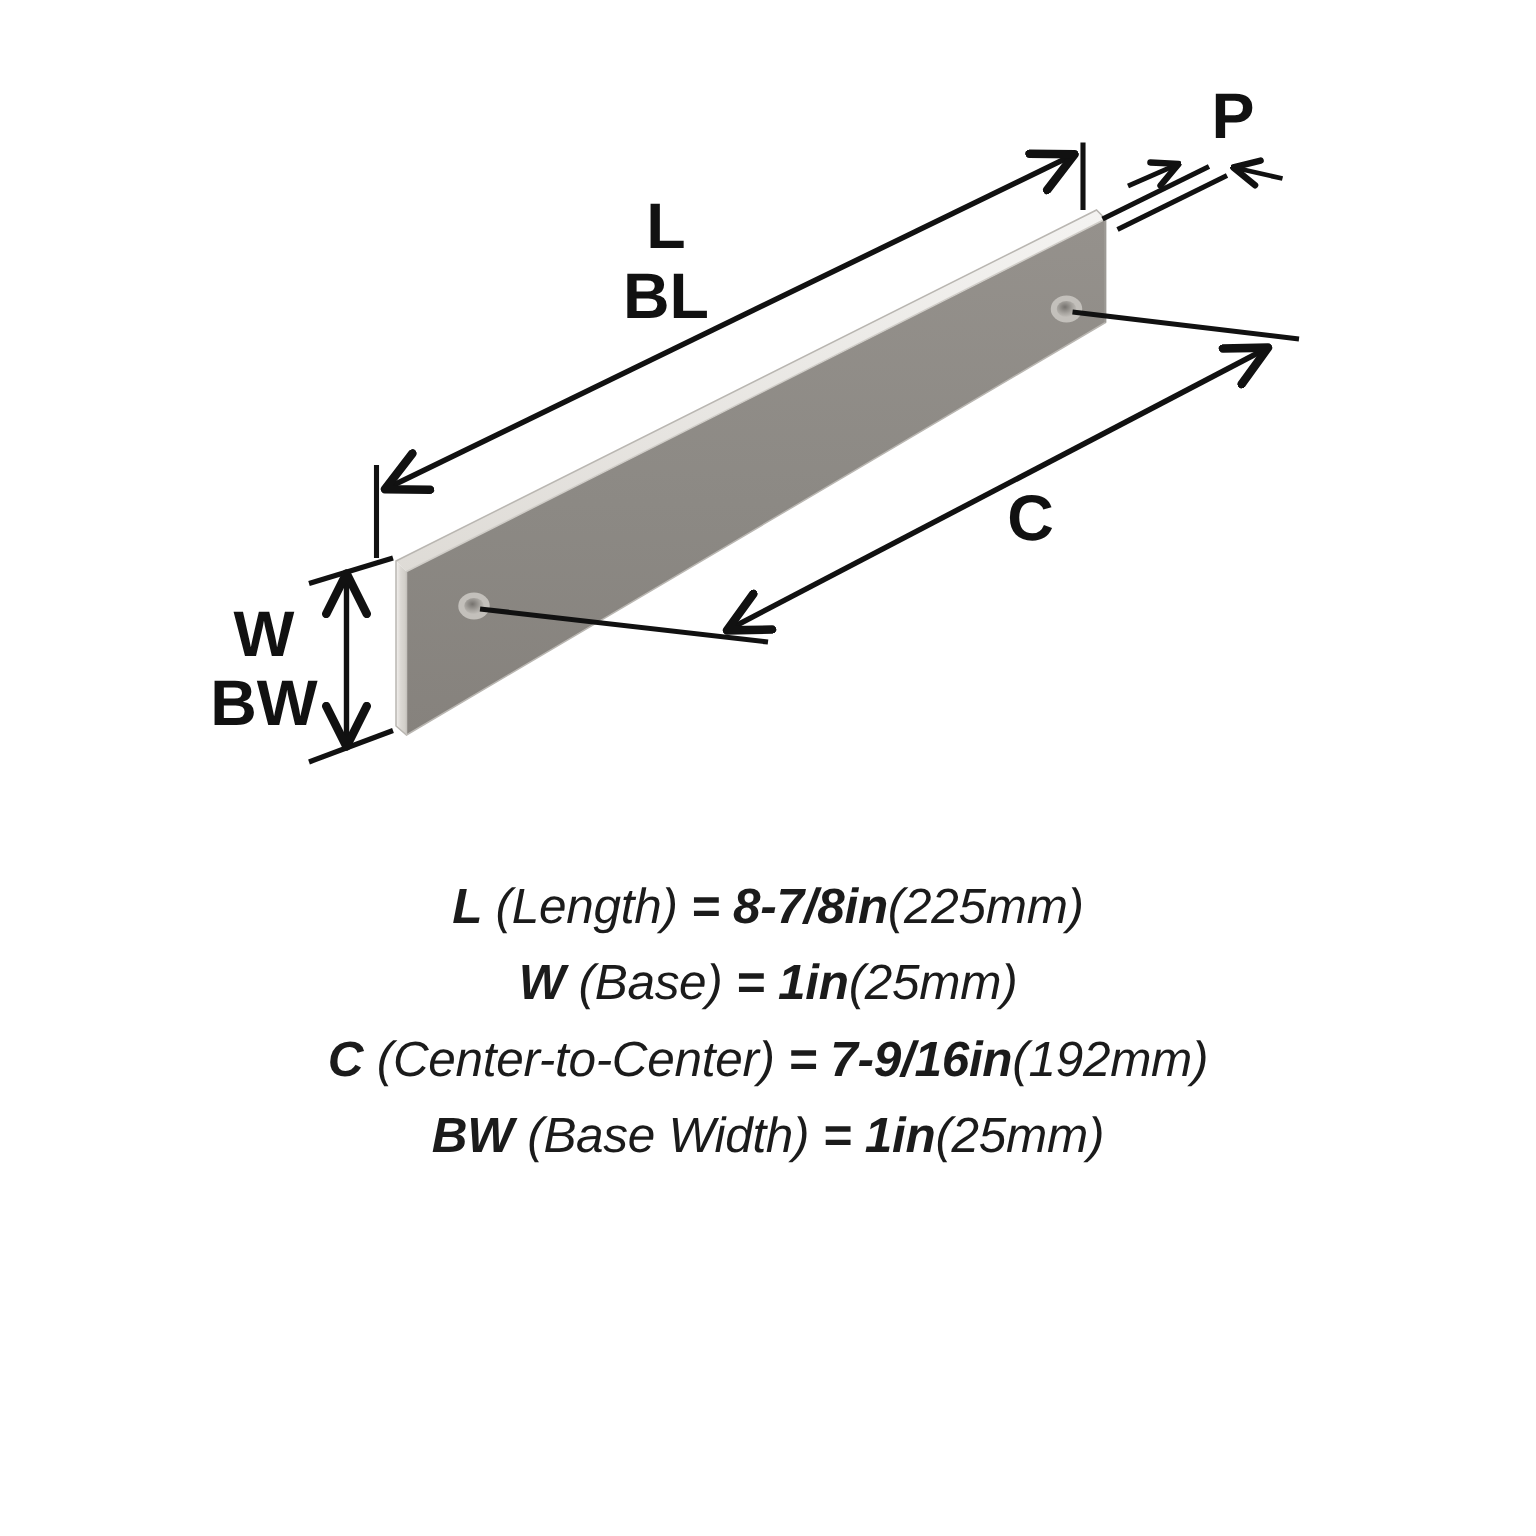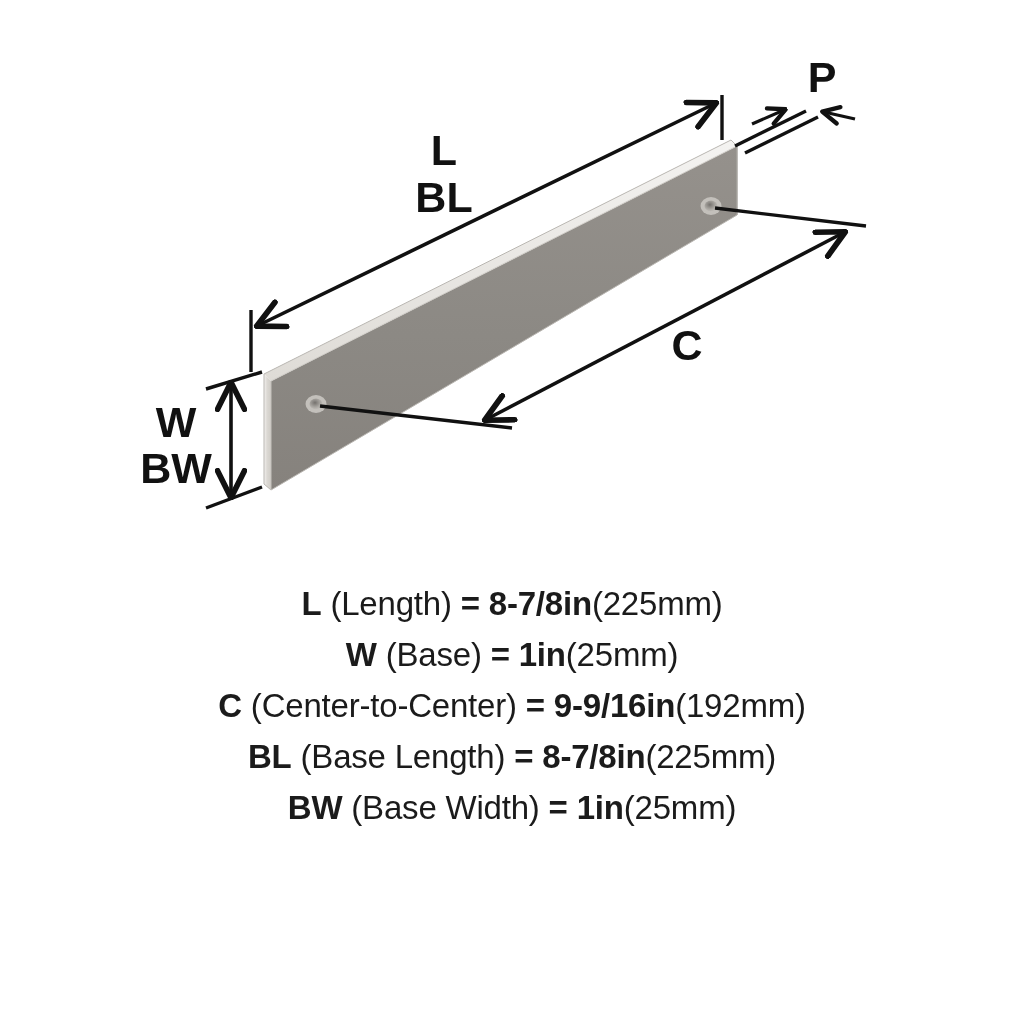--- a/index.html
+++ b/index.html
@@ -33,20 +33,21 @@
     font-family: "Liberation Sans", sans-serif;
     font-weight: bold;
     fill: #111111;
   }
   #legend {
     position: absolute;
     left: 0;
     top: 578px;
     width: 1024px;
     text-align: center;
+    font-style: italic;
   }
   .legend-line {
     font-size: 33px;
     line-height: 51px;
     white-space: nowrap;
     color: #1b1b1b;
     letter-spacing: -0.2px;
   }
   .abbr {
     font-weight: bold;
@@ -172,26 +173,23 @@
     <div class="legend-line">
       <span class="abbr">L</span><span class="name"> (Length)</span><span class="eq"> = </span><span class="val-in">8-7/8in</span><span class="val-mm">(225mm)</span>
     </div>
 
     <div class="legend-line">
       <span class="abbr">W</span><span class="name"> (Base)</span><span class="eq"> = </span><span class="val-in">1in</span><span class="val-mm">(25mm)</span>
     </div>
 
 
     <div class="legend-line">
-      <span class="abbr">C</span><span class="name"> (Center-to-Center)</span><span class="eq"> = </span><span class="val-in">9-9/16in</span><span class="val-mm">(192mm)</span>
+      <span class="abbr">C</span><span class="name"> (Center-to-Center)</span><span class="eq"> = </span><span class="val-in">7-9/16in</span><span class="val-mm">(192mm)</span>
     </div>
 
-    <div class="legend-line">
-      <span class="abbr">BL</span><span class="name"> (Base Length)</span><span class="eq"> = </span><span class="val-in">8-7/8in</span><span class="val-mm">(225mm)</span>
-    </div>
 
     <div class="legend-line">
       <span class="abbr">BW</span><span class="name"> (Base Width)</span><span class="eq"> = </span><span class="val-in">1in</span><span class="val-mm">(25mm)</span>
     </div>
 
   </div>
 
 </div>
 
 </body></html>

